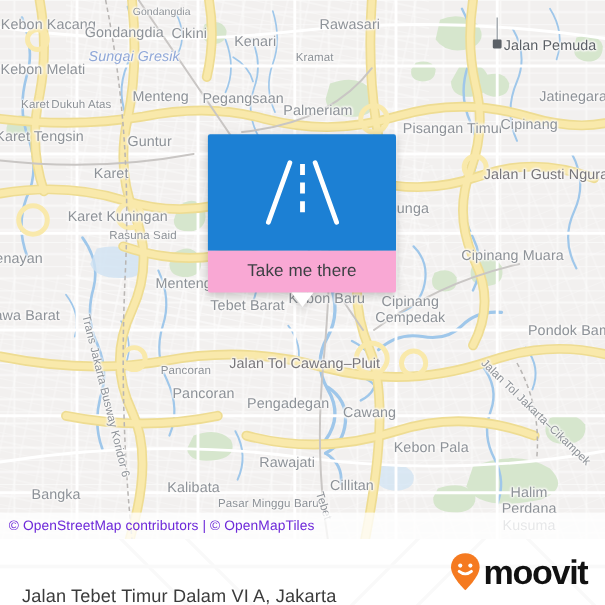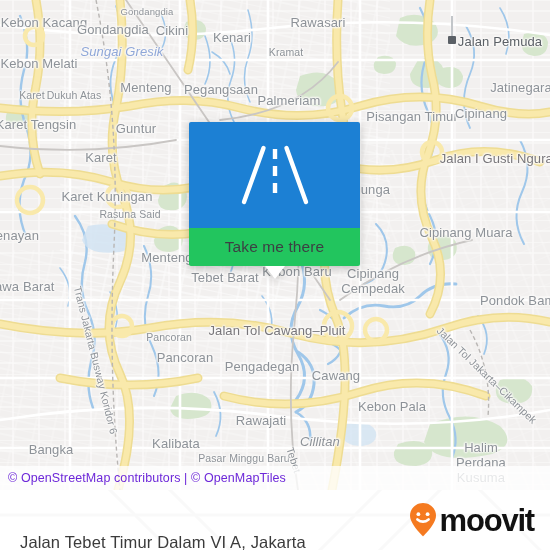--- a/index.html
+++ b/index.html
@@ -60,21 +60,21 @@
     filter: drop-shadow(0 2px 4px rgba(0,0,0,0.22));
   }
   .callout-head {
     height: 106px;
     background: #1c80d4;
     display: flex; align-items: center; justify-content: center;
     border-radius: 2px 2px 0 0;
   }
   .callout-body {
     height: 38px;
-    background: #22c55e;
+    background: #f9a8d4;
     display: flex; align-items: center; justify-content: center;
     border-radius: 0 0 2px 2px;
   }
   .callout-label {
     color: #3c4043; font-size: 15.5px; letter-spacing: 0.1px;
   }
   .callout-tail {
     position: absolute; left: 50%; top: 144px;
     margin-left: -10px;
     width: 0; height: 0;
@@ -301,21 +301,21 @@
 Cempedak</div>
           <div class="lbl lg" style="left: 525px; top: 300px;">Pondok Bambu</div>
           <div class="lbl lg" style="left: 20px; top: 286px;">Rawa Barat</div>
           <div class="lbl lg road" style="left: 277px; top: 330px;">Jalan Tol Cawang–Pluit</div>
           <div class="lbl md" style="left: 169px; top: 337px;">Pancoran</div>
           <div class="lbl lg" style="left: 185px; top: 357px;">Pancoran</div>
           <div class="lbl lg" style="left: 262px; top: 366px;">Pengadegan</div>
           <div class="lbl lg" style="left: 336px; top: 375px;">Cawang</div>
           <div class="lbl lg" style="left: 392px; top: 406px;">Kebon Pala</div>
           <div class="lbl lg" style="left: 261px; top: 420px;">Rawajati</div>
-          <div class="lbl lg" style="left: 320px; top: 441px; font-style: italic;">Cillitan</div>
+          <div class="lbl lg" style="left: 320px; top: 441px;">Cillitan</div>
           <div class="lbl lg" style="left: 51px; top: 449px;">Bangka</div>
           <div class="lbl lg" style="left: 176px; top: 443px;">Kalibata</div>
           <div class="lbl md" style="left: 244px; top: 458px;">Pasar Minggu Baru</div>
           <div class="lbl lg twoline" style="left: 481px; top: 463px;">Halim Perdana
 Kusuma</div>
         </div>
       <div id="rot-label-layer">
           <div class="lbl md" style="left: 96px; top: 360px; transform: translate(-50%, -50%) rotate(76deg);">Trans Jakarta Busway Koridor 6</div>
           <div class="lbl md" style="left: 487px; top: 375px; transform: translate(-50%, -50%) rotate(44deg);">Jalan Tol Jakarta–Cikampek</div>
           <div class="lbl md" style="left: 294px; top: 460px; transform: translate(-50%, -50%) rotate(72deg);">Tebet</div>

